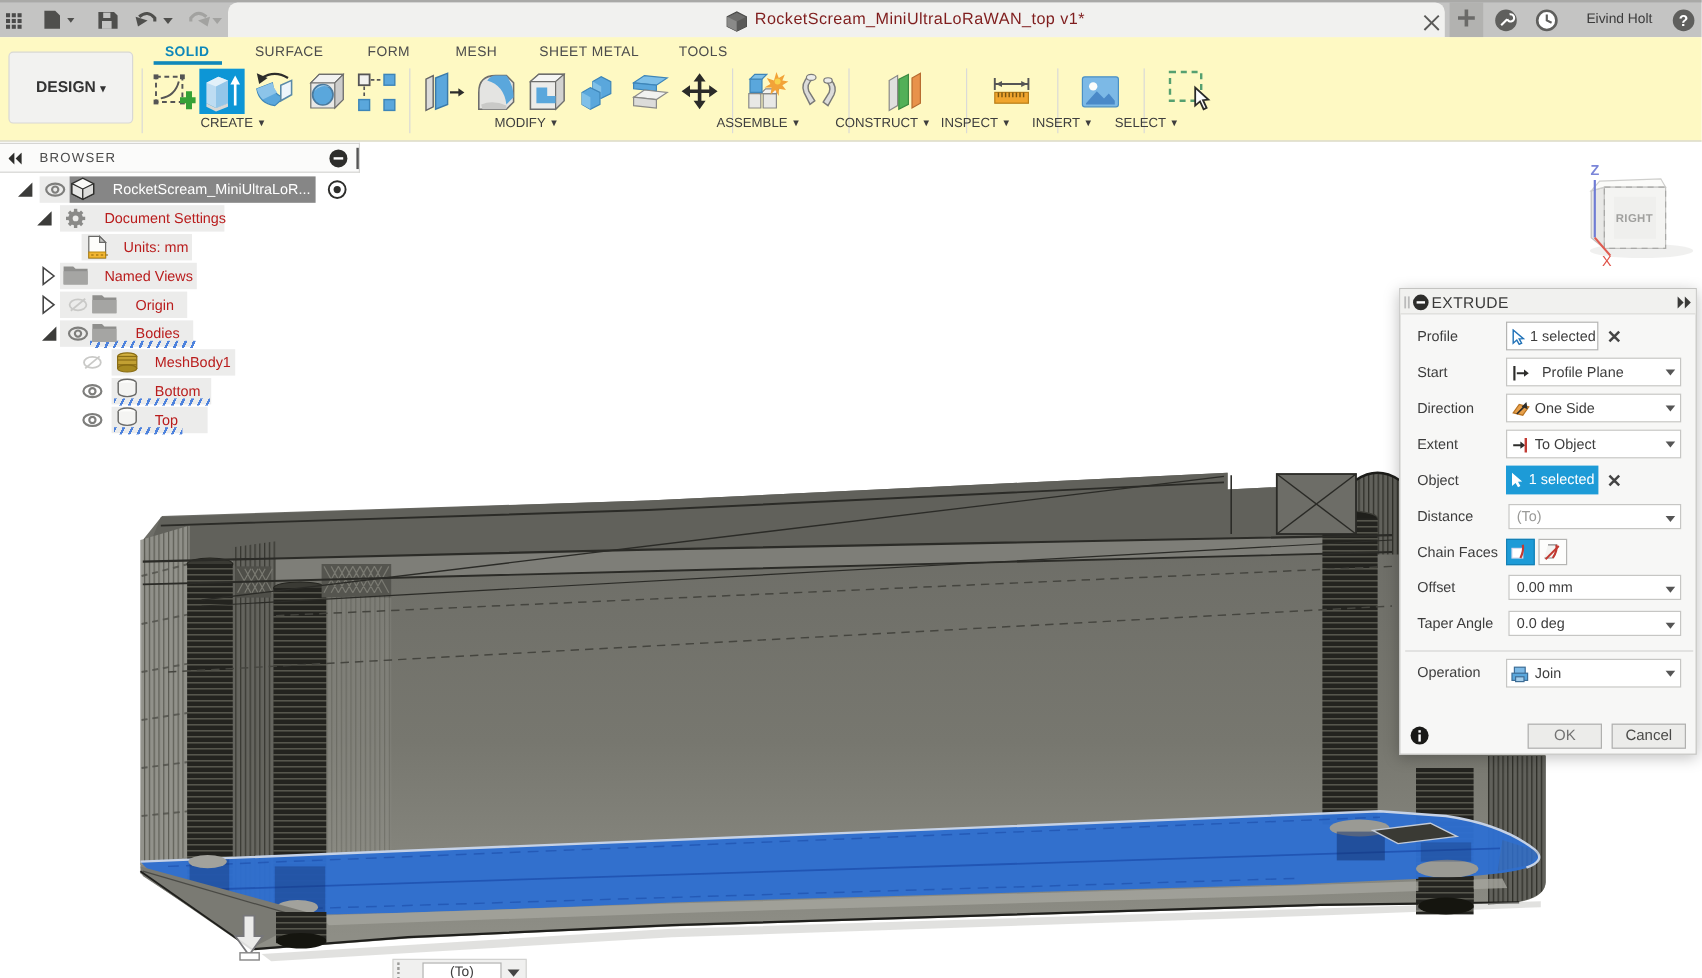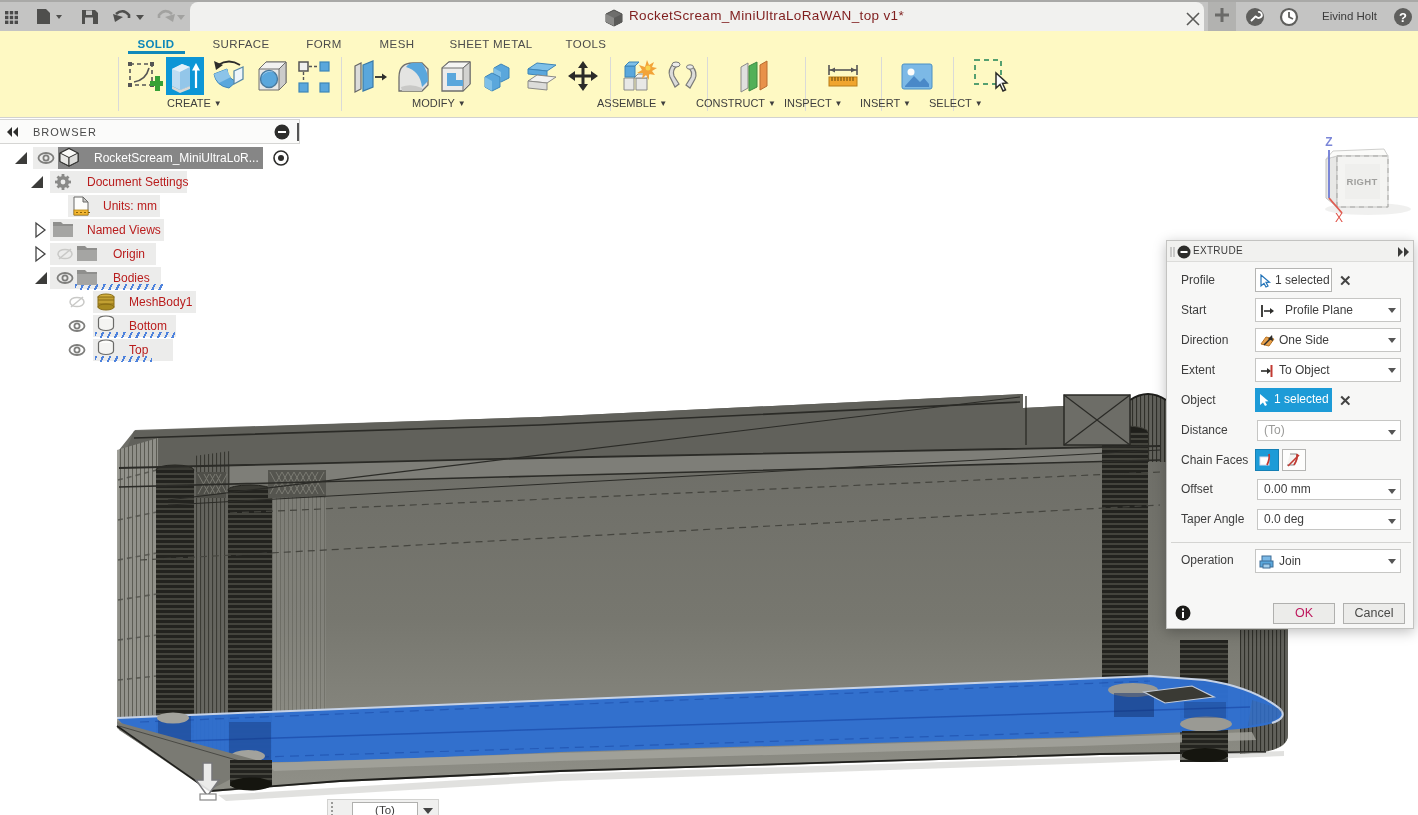--- a/index.html
+++ b/index.html
@@ -215,20 +215,21 @@
 <div id="username">Eivind Holt</div>
 
 <div id="ribbon">
 <div class="rtab" id="solidtab" style="left:128px;width:56px">SOLID</div>
 <div class="rtab" style="left:203px;width:76px">SURFACE</div>
 <div class="rtab" style="left:299px;width:50px">FORM</div>
 <div class="rtab" style="left:372px;width:50px">MESH</div>
 <div class="rtab" style="left:446px;width:90px">SHEET METAL</div>
 <div class="rtab" style="left:561px;width:50px">TOOLS</div>
 <div id="underline"></div>
+<div id="designbtn">DESIGN <span style="font-size:9px">▾</span></div>
 <div class="sep" style="left:118px"></div>
 <div class="sep" style="left:341px"></div>
 <div class="sep" style="left:610px"></div>
 <div class="sep" style="left:707px"></div>
 <div class="sep" style="left:805px"></div>
 <div class="sep" style="left:881px"></div>
 <div class="sep" style="left:953px"></div>
 <div class="glabel" style="left:167px">CREATE <span class="dd">▼</span></div>
 <div class="glabel" style="left:412px">MODIFY <span class="dd">▼</span></div>
 <div class="glabel" style="left:597px">ASSEMBLE <span class="dd">▼</span></div>
@@ -463,21 +464,21 @@
 <div id="dlg">
 <div id="dlghead"></div>
 <svg class="abs" style="left:3px;top:4px" width="240" height="15">
 <line x1="1" y1="2" x2="1" y2="12" stroke="#bbb" stroke-width="1.5"></line>
       <line x1="4" y1="2" x2="4" y2="12" stroke="#bbb" stroke-width="1.5"></line>
 <circle cx="14" cy="7" r="6.5" fill="#2d2d2b"></circle>
       <rect x="10.5" y="6" width="7" height="2" fill="#fff"></rect>
 <polygon points="228,2 228,12 233,7" fill="#3a3a38"></polygon>
       <polygon points="234,2 234,12 239,7" fill="#3a3a38"></polygon>
 </svg>
-<div class="abs" style="left:26px;top:4px;font-size:10px;color:#3a3a3a;letter-spacing:.3px">EXTRUDE</div>
+<div class="abs" style="left:26px;top:4px;font-size:13px;color:#3a3a3a;letter-spacing:.3px">EXTRUDE</div>
 
 <div class="dlbl" style="top:32px">Profile</div>
 <div class="selbtn" style="top:27px;background:#fff;border:1px solid #b5b5b3;color:#3d3d3d">
 <svg style="position:absolute;left:3px;top:5px" width="13" height="14">
         <path d="M2,1 L2,12 L5,9.4 L7,13 L9,12 L7,8.4 L10.5,8.2 Z" fill="#fff" stroke="#2273b8" stroke-width="1.2"></path>
       </svg>
 <span style="margin-left:19px">1 selected</span></div>
 <div class="xmark" style="left:172px;top:31px">✕</div>
 
 <div class="dlbl" style="top:62px">Start</div>
@@ -548,21 +549,21 @@
         <rect x="1" y="7" width="13" height="6" fill="#5aa7dc" stroke="#3d6d96"></rect>
         <rect x="4" y="10" width="7" height="4" fill="#a5cfec" stroke="#3d6d96"></rect>
       </svg>
 <span style="margin-left:23px">Join</span><div class="dd-arrow"></div></div>
 
 <svg class="abs" style="left:8px;top:364px" width="16" height="16">
       <circle cx="8" cy="8" r="7.5" fill="#1a1a18"></circle>
       <rect x="7" y="3.5" width="2" height="2" fill="#fff"></rect>
       <rect x="7" y="7" width="2" height="6" fill="#fff"></rect>
     </svg>
-<div class="btn" style="left:106px;top:362px;color:#be185d">OK</div>
+<div class="btn" style="left:106px;top:362px;color:#737373">OK</div>
 <div class="btn" style="left:176px;top:362px;color:#4a4a48">Cancel</div>
 </div>
 
 <div id="tofloat">
 <div class="abs" style="left:0;top:0;width:112px;height:20px;background:#f0f0ef;border:1px solid #d2d2d0"></div>
 <div class="abs" style="left:4px;top:3px;width:2px;height:14px;background:repeating-linear-gradient(#9a9a98 0 2px,rgba(0,0,0,0) 2px 4px)"></div>
 <div class="abs" style="left:25px;top:3px;width:66px;height:17px;background:#fff;border:1px solid #b0b0ae;font-size:11.5px;color:#3c3c3c;text-align:center;line-height:15px">(To)</div>
 <div class="abs" style="left:96px;top:9px;width:0;height:0;border-left:5px solid rgba(0,0,0,0);border-right:5px solid rgba(0,0,0,0);border-top:6px solid #444"></div>
 </div>
 

